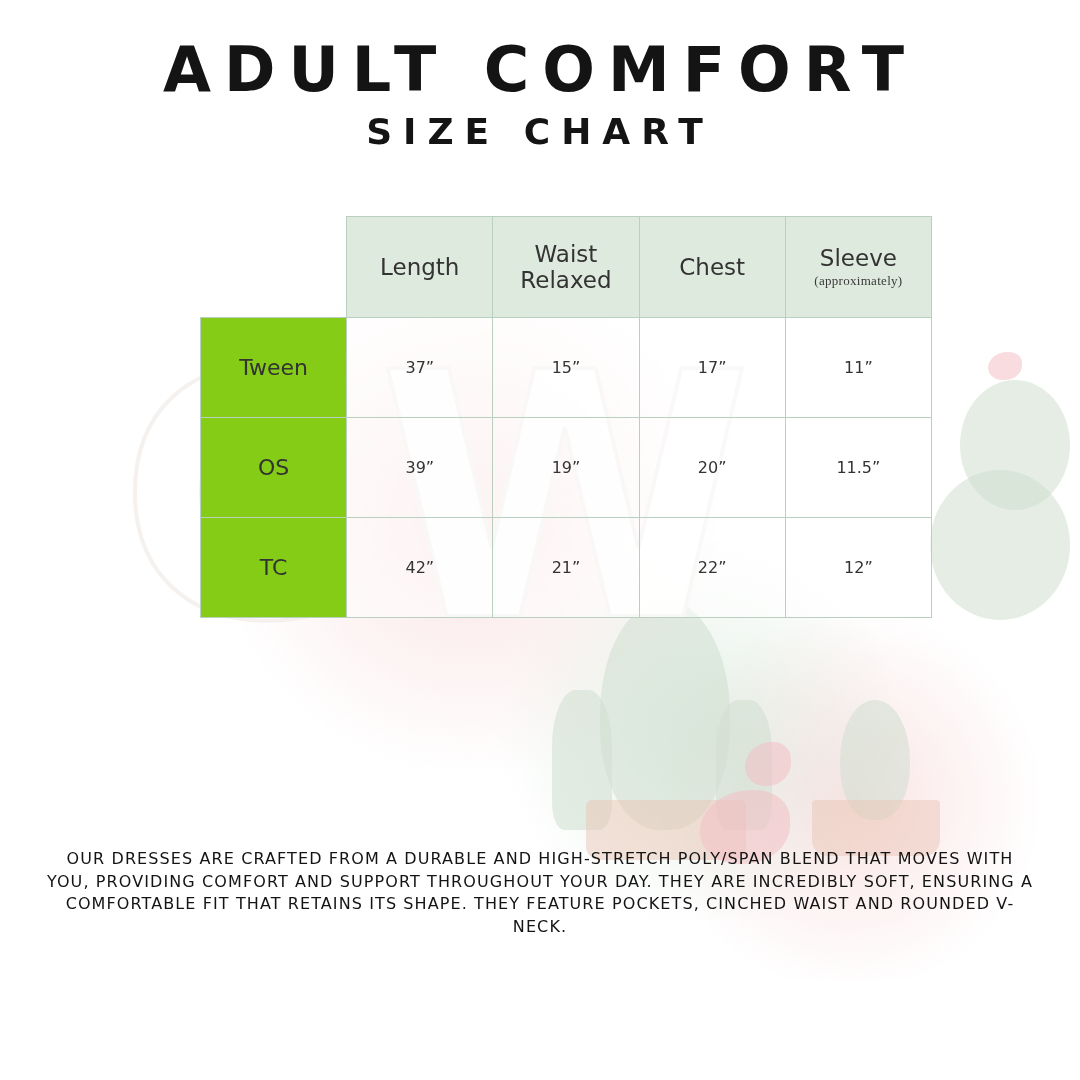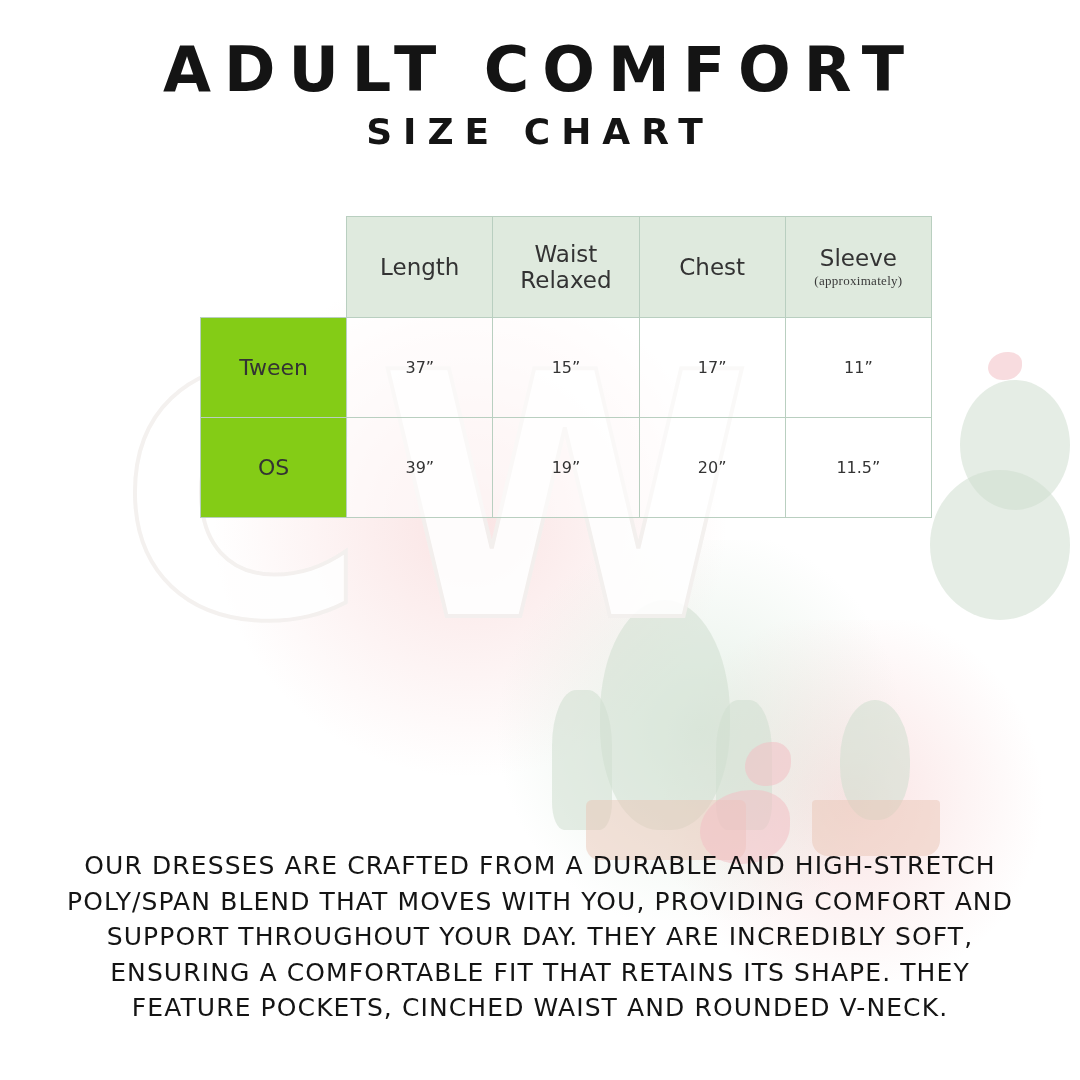--- a/index.html
+++ b/index.html
@@ -148,21 +148,21 @@
 
   
   .desc {
     position: absolute;
     left: 0;
     right: 0;
     top: 848px;
     padding: 0 46px;
     text-align: center;
     font-family: "DejaVu Sans", sans-serif;
-    font-size: 25px;
+    font-size: 16px;
     letter-spacing: 1.1px;
     line-height: 1.42;
     color: #141414;
     text-transform: uppercase;
     font-weight: 400;
   }
 </style>
 </head>
 <body>
 
@@ -225,17 +225,24 @@
         <td class="val-cell">17”</td>
         <td class="val-cell">11”</td>
       </tr>
       <tr>
         <td class="size-cell">OS</td>
         <td class="val-cell">39”</td>
         <td class="val-cell">19”</td>
         <td class="val-cell">20”</td>
         <td class="val-cell">11.5”</td>
       </tr>
+      <tr>
+        <td class="size-cell">TC</td>
+        <td class="val-cell">42”</td>
+        <td class="val-cell">21”</td>
+        <td class="val-cell">22”</td>
+        <td class="val-cell">12”</td>
+      </tr>
     </tbody>
   </table>
 </div>
 
 <div class="desc">OUR DRESSES ARE CRAFTED FROM A DURABLE AND HIGH-STRETCH POLY/SPAN BLEND THAT MOVES WITH YOU, PROVIDING COMFORT AND SUPPORT THROUGHOUT YOUR DAY. THEY ARE INCREDIBLY SOFT, ENSURING A COMFORTABLE FIT THAT RETAINS ITS SHAPE. THEY FEATURE POCKETS, CINCHED WAIST AND ROUNDED V-NECK.</div>
 
 </body></html>

